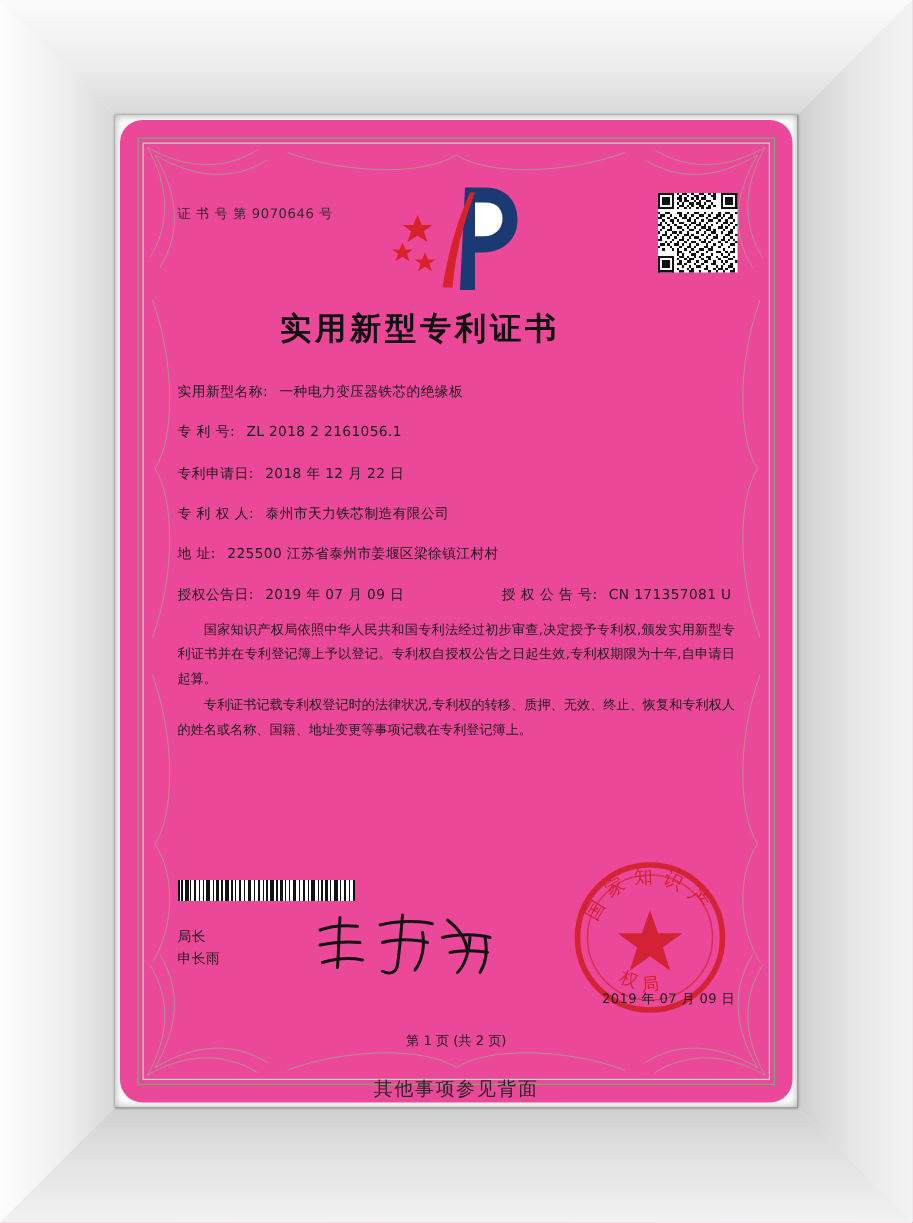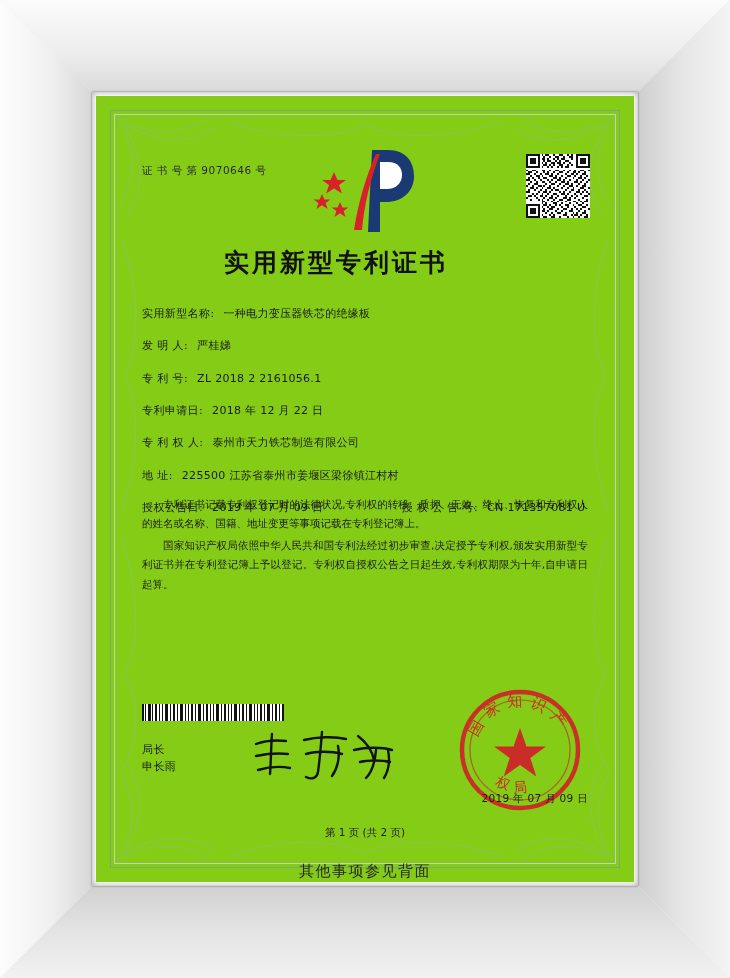--- a/index.html
+++ b/index.html
@@ -52,22 +52,23 @@
     width: 546px; height: 794px;
     box-shadow: 0 0 7px rgba(0,0,0,0.35) inset, 0 0 2px rgba(0,0,0,0.5);
     background: #ffffff;
   }
 
   
   #certificate {
     position: absolute;
     left: 96px; top: 96px;
     width: 538px; height: 786px;
-    background: #84cc16;
+    background: #ec4899;
     overflow: hidden;
+    border-radius: 18px;
   }
 
   
   .deco-border {
     position: absolute;
     left: 14px; top: 14px;
     width: 510px; height: 758px;
     border: 1px solid #7aa87a;
     box-sizing: border-box;
   }
@@ -550,24 +551,20 @@
   </svg>
 
   <div class="title">实用新型专利证书</div>
 
   <div class="fields">
     <div class="field-row">
       <span class="field-label">实用新型名称:</span>
       <span class="field-value">一种电力变压器铁芯的绝缘板</span>
     </div>
     <div class="field-row">
-      <span class="field-label">发 明 人:</span>
-      <span class="field-value">严桂娣</span>
-    </div>
-    <div class="field-row">
       <span class="field-label">专 利 号:</span>
       <span class="field-value">ZL 2018 2 2161056.1</span>
     </div>
     <div class="field-row">
       <span class="field-label">专利申请日:</span>
       <span class="field-value">2018 年 12 月 22 日</span>
     </div>
     <div class="field-row">
       <span class="field-label">专 利 权 人:</span>
       <span class="field-value">泰州市天力铁芯制造有限公司</span>
@@ -578,22 +575,22 @@
     </div>
     <div class="field-row double">
       <span class="field-label">授权公告日:</span>
       <span class="field-value">2019 年 07 月 09 日</span>
       <span class="second-label">授 权 公 告 号:</span>
       <span class="field-value">CN 171357081 U</span>
     </div>
   </div>
 
   <div class="paragraphs">
+    <p>国家知识产权局依照中华人民共和国专利法经过初步审查,决定授予专利权,颁发实用新型专利证书并在专利登记簿上予以登记。专利权自授权公告之日起生效,专利权期限为十年,自申请日起算。</p>
     <p>专利证书记载专利权登记时的法律状况,专利权的转移、质押、无效、终止、恢复和专利权人的姓名或名称、国籍、地址变更等事项记载在专利登记簿上。</p>
-    <p>国家知识产权局依照中华人民共和国专利法经过初步审查,决定授予专利权,颁发实用新型专利证书并在专利登记簿上予以登记。专利权自授权公告之日起生效,专利权期限为十年,自申请日起算。</p>
   </div>
 
   <svg class="barcode" viewBox="0 0 142 17" shape-rendering="crispEdges">
     <rect width="142" height="17" fill="#ffffff"></rect>
     <g fill="#111111">
       <rect x="0" y="0" width="2" height="17"></rect>
         <rect x="3" y="0" width="1" height="17"></rect>
       <rect x="6" y="0" width="3" height="17"></rect>
         <rect x="10" y="0" width="1" height="17"></rect>
       <rect x="13" y="0" width="2" height="17"></rect>

